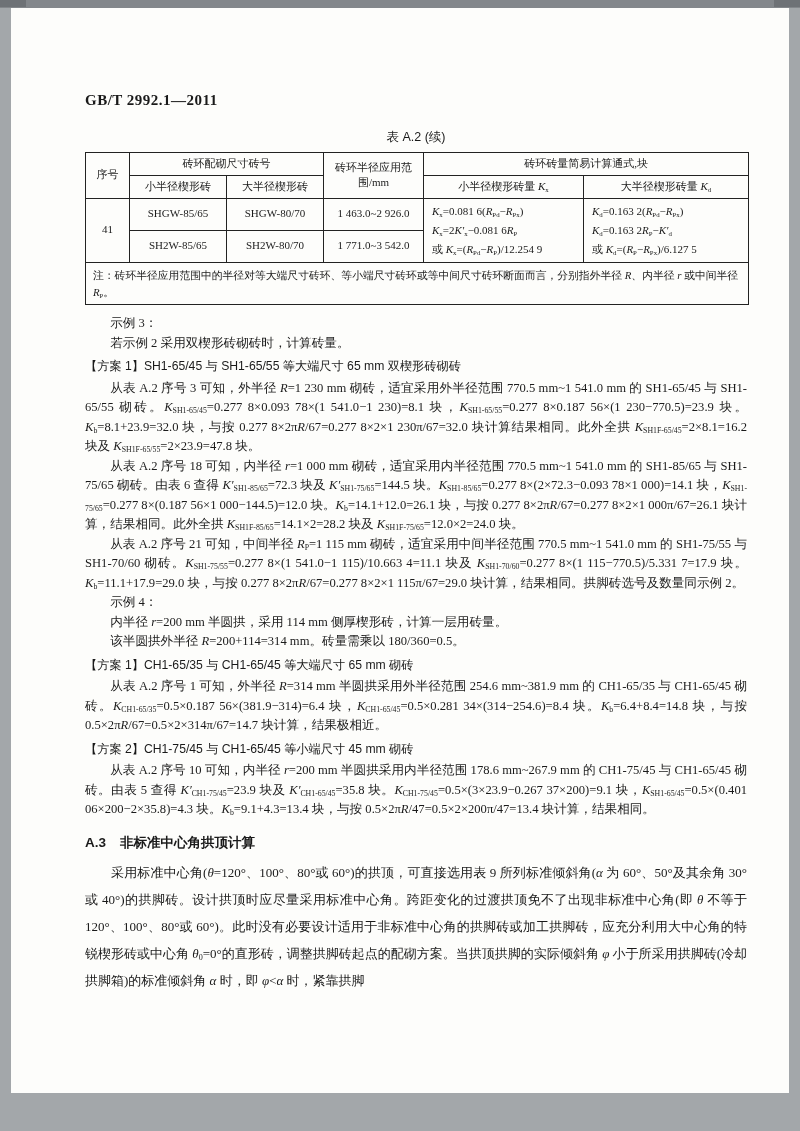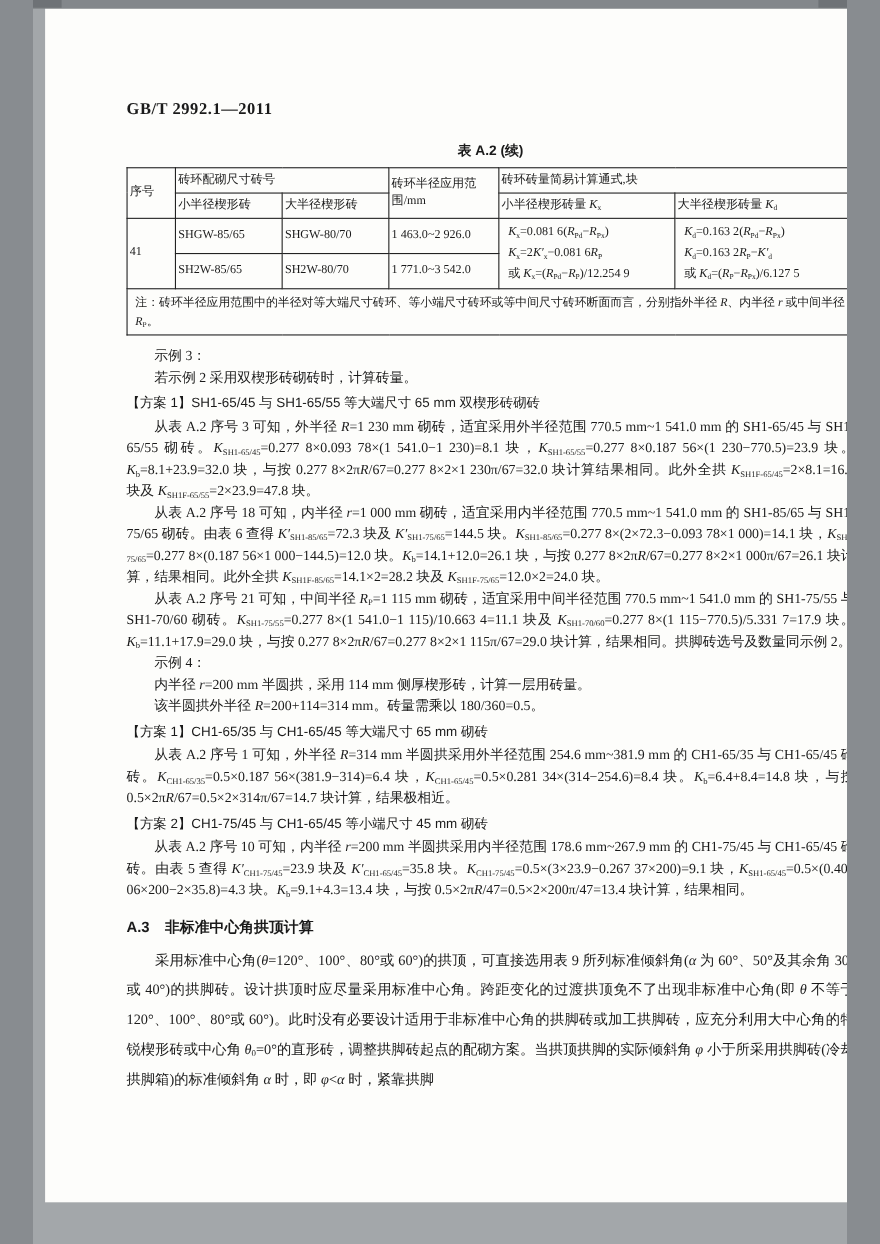--- a/index.html
+++ b/index.html
@@ -1,35 +1,35 @@
 <!DOCTYPE html>
 <html><head>
 <meta charset="utf-8">
 <style>
   * { box-sizing: border-box; margin: 0; padding: 0; }
   html,body { background:#888c90; }
   body { font-family: "Liberation Serif", "DejaVu Serif", serif; color:#1a1a1a; }
 
-  .scan { position:relative; width:740px; height:1131px; margin:0 auto; background:#a3a7aa; overflow:hidden; }
+  .scan { position:relative; width:800px; height:1131px; margin:0 auto; background:#a3a7aa; overflow:hidden; }
   .scan-top-strip { position:absolute; top:0; left:0; width:100%; height:8px; background:#83878b; }
   .corner-mark { position:absolute; top:0; width:26px; height:7px; background:#6e7276; }
   .corner-mark.left { left:0; }
   .corner-mark.right { right:0; }
 
   .sheet { position:absolute; left:11px; top:8px; width:778px; height:1085px; background:#fdfdfb; overflow:hidden; }
   .inner { padding:84px 42px 0 74px; }
 
   .doc-code { font-weight:bold; font-size:15px; letter-spacing:0.5px; }
 
-  .table-caption { text-align:center; font-weight:bold; font-size:12.5px; margin-top:20px;
+  .table-caption { text-align:center; font-weight:normal; font-size:12.5px; margin-top:20px;
                    font-family:"Liberation Sans","DejaVu Sans",sans-serif; }
 
   table.data-table { width:100%; border-collapse:collapse; table-layout:fixed; margin-top:6px;
                      font-size:11px; border:1.5px solid #111; }
-  table.data-table td { border:1px solid #222; vertical-align:middle;
+  table.data-table td { border:1px solid #222; text-align:center; vertical-align:middle;
                         padding:3px 2px; line-height:1.45; }
   table.data-table td.formula { text-align:left; padding-left:8px; }
   table.data-table td.formula div { line-height:19px; white-space:nowrap; }
   table.data-table td.note { text-align:left; font-size:10.8px; padding:4px 7px; line-height:1.55; }
 
   sub { font-size:62%; vertical-align:-0.3em; line-height:0; }
   i { font-style:italic; }
 
   .doc-body { margin-top:9px; font-size:12.6px; line-height:19.5px; text-align:justify; }
   .doc-body p.para { text-indent:2em; }

